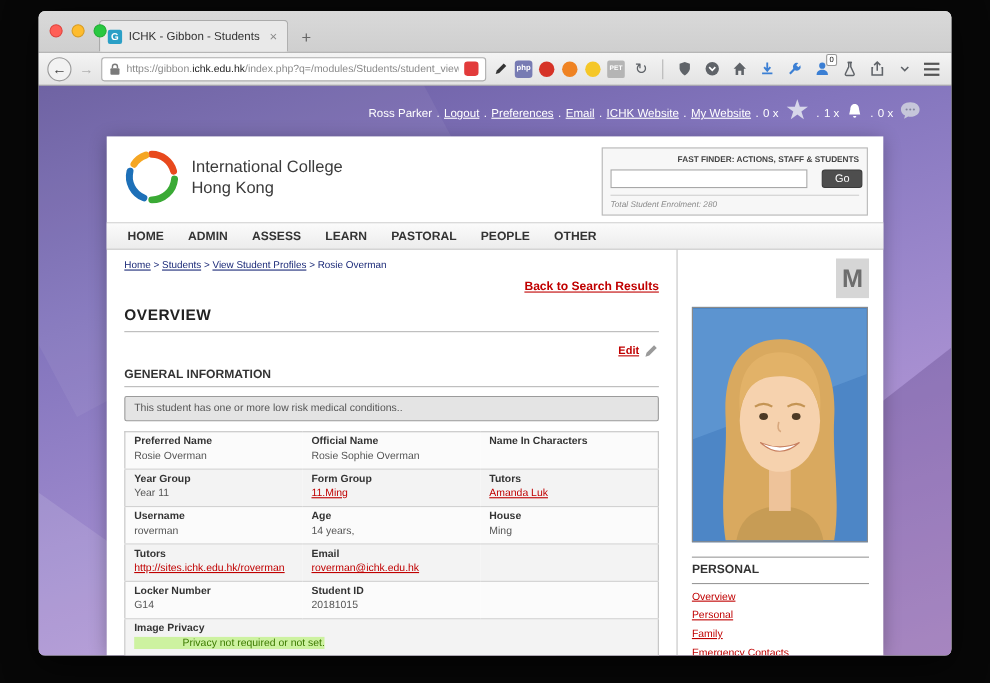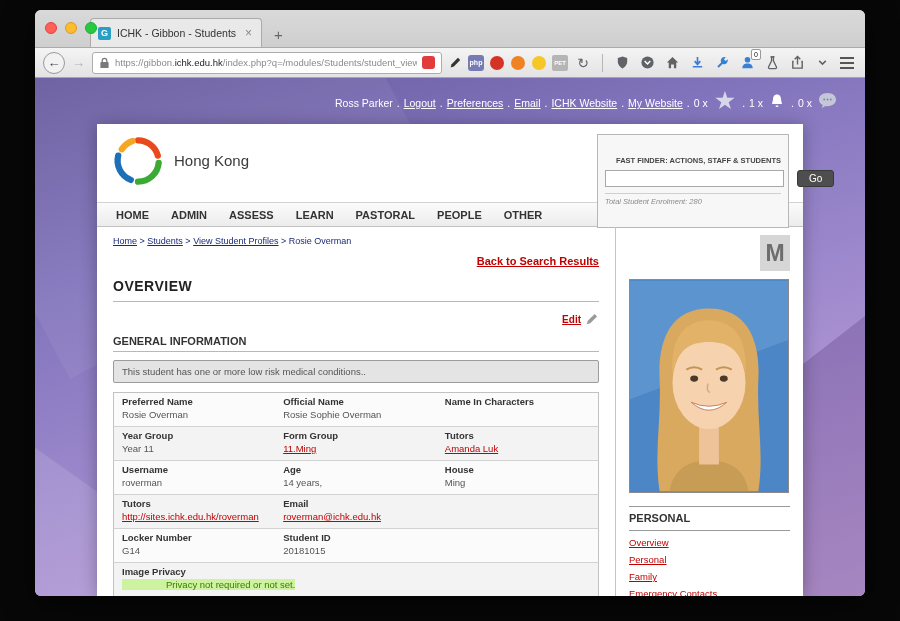--- a/index.html
+++ b/index.html
@@ -63,21 +63,21 @@
              color:#fff; font-size:10.5px; white-space:nowrap; }
   .userbar a { color:#fff; text-decoration:underline; }
   .ub-star { font-size:25px; color:#d7d7ea; line-height:18px; margin:0 2px; }
   .ub-svg { display:block; margin:0 2px; }
 
   
   .card { position:relative; margin:46px auto 0; width:706px; height:472px; background:#fff; box-shadow:0 2px 16px rgba(0,0,0,.3); }
   .card-header { display:flex; justify-content:space-between; align-items:flex-start; height:78px; padding:10px 14px; }
   .brand { display:flex; align-items:center; gap:9px; }
   .college { font-size:15px; color:#3b3b3b; line-height:1.3; }
-  .finder { width:192px; border:1px solid #b7b7b7; background:#f7f7f7; padding:21px 7px; }
+  .finder { width:242px; border:1px solid #b7b7b7; background:#f7f7f7; padding:5px 7px; }
   .finder-title { font-size:7.5px; font-weight:bold; color:#454545; text-align:right; }
   .finder-row { display:flex; gap:13px; margin:5px 0 6px; }
   .finder-input { flex:1; height:17px; border:1px solid #a8a8a8; background:#fff; }
   .go-btn { background:#4e4e4e; color:#fff; font-size:10px; border:1px solid #3a3a3a; border-radius:3px; padding:1px 11px; }
   .finder-foot { font-size:7.5px; color:#8b8b8b; font-style:italic; border-top:1px solid #cfcfcf; padding-top:3px; }
 
   .mainnav { height:25px; display:flex; align-items:center; background:linear-gradient(#fbfbfb,#ececec);
              border-top:1px solid #d2d2d2; border-bottom:1px solid #c2c2c2; padding:0 8px; }
   .mainnav a { font-size:11px; font-weight:bold; color:#333; text-decoration:none; padding:4px 11px; }
 
@@ -255,20 +255,21 @@
         <div class="brand">
           <svg width="54" height="54" viewBox="0 0 60 60">
             <g fill="none" stroke-width="7" stroke-linecap="round">
               <path d="M30 7 A23 23 0 0 1 52 24" stroke="#e8491d"></path>
               <path d="M53 32 A23 23 0 0 1 30 53" stroke="#3aaa35"></path>
               <path d="M22 51 A23 23 0 0 1 8 24" stroke="#1d70b8"></path>
               <path d="M12 17 A23 23 0 0 1 24 7.8" stroke="#f5a623"></path>
             </g>
           </svg>
           <div class="college">
+            <div>International College</div>
             <div>Hong Kong</div>
           </div>
         </div>
         <div class="finder">
           <div class="finder-title">FAST FINDER: ACTIONS, STAFF &amp; STUDENTS</div>
           <div class="finder-row">
             <input class="finder-input" style="">
             <button class="go-btn">Go</button>
           </div>
           <div class="finder-foot">Total Student Enrolment: 280</div>

